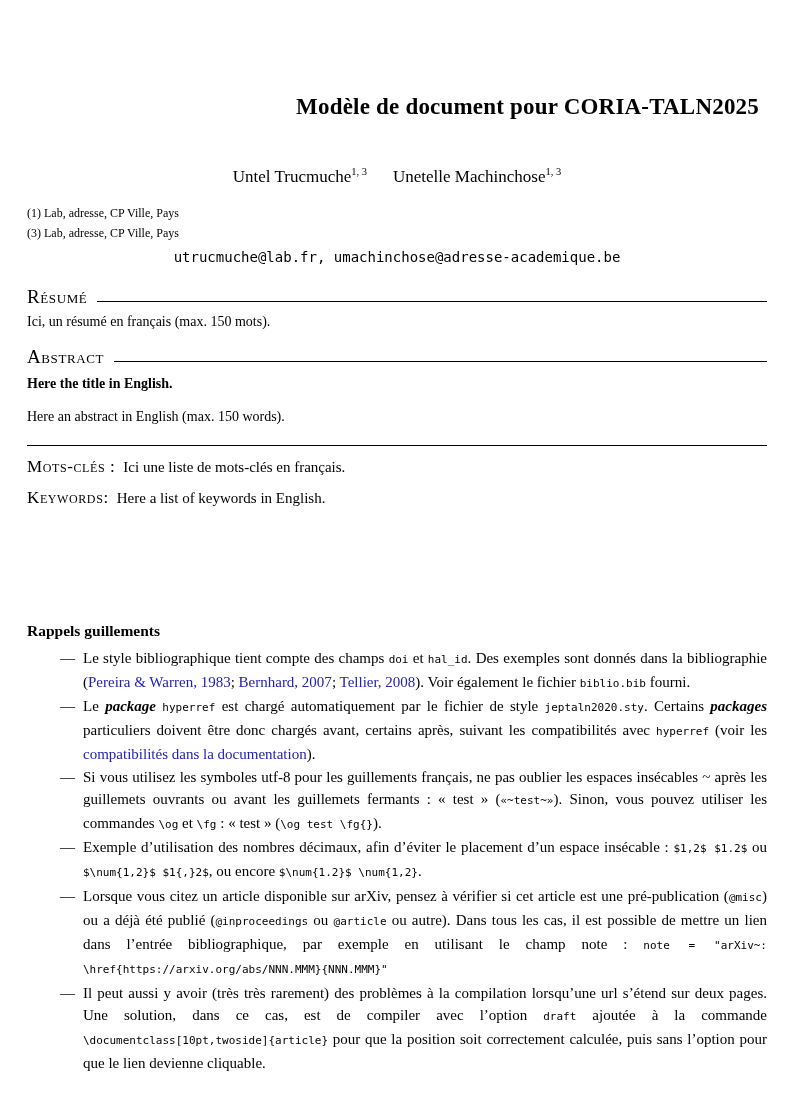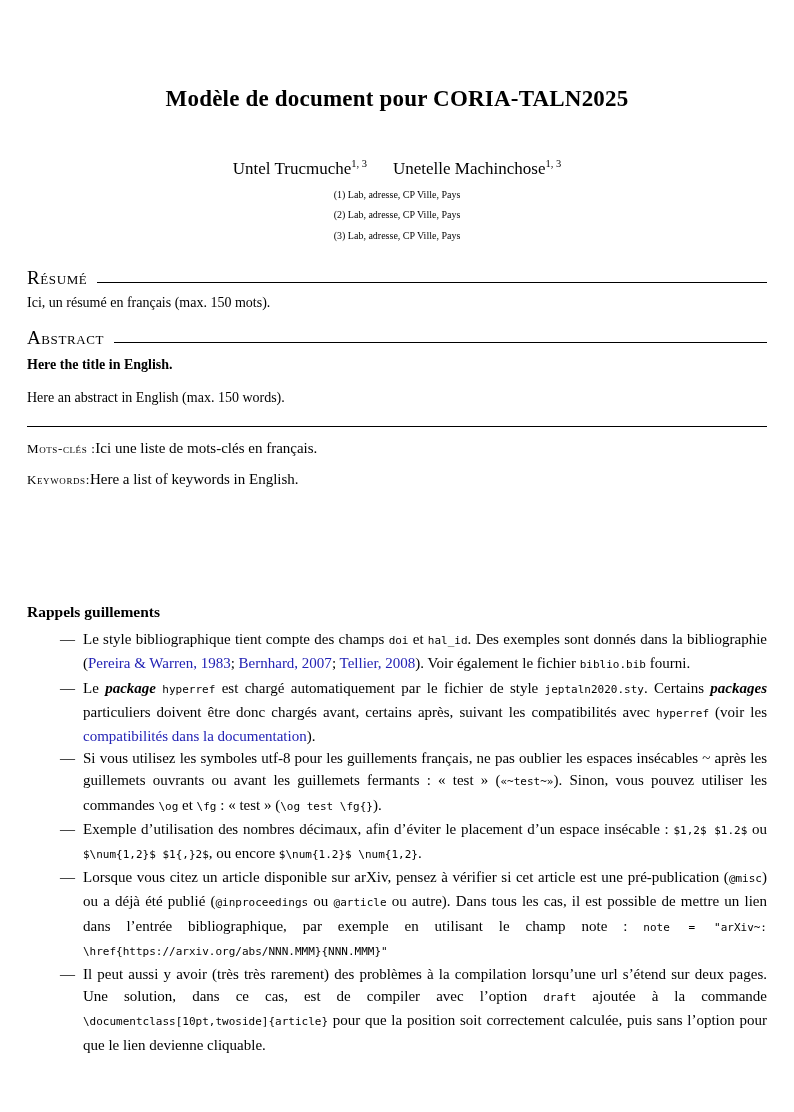--- a/index.html
+++ b/index.html
@@ -7,32 +7,32 @@
   body {
     width: 794px; height: 1112px;
     background: #ffffff;
     color: #000000;
     font-family: "Liberation Serif", serif;
     overflow: hidden;
   }
   .page { padding: 86px 27px 0 27px; }
 
   h1.title {
-    margin: 0;
+    margin: 8px;
     font-size: 23px;
     font-weight: bold;
-    text-align: center;
+    text-align: right;
     letter-spacing: 0.2px;
   }
 
   .authors { margin-top: 46px; text-align: center; font-size: 17px; }
   .authors sup { font-size: 10.5px; }
   .author-gap { display: inline-block; width: 26px; }
 
-  .affiliations { margin-top: 6px; text-align: center; font-size: 10px; line-height: 20.5px; }
+  .affiliations { margin-top: 16px; text-align: left; font-size: 12px; line-height: 20.5px; }
 
   .emails {
     margin-top: 5px;
     text-align: center;
     font-family: "DejaVu Sans Mono", "Liberation Mono", monospace;
     font-size: 14px;
   }
 
   .sect-head { display: flex; align-items: flex-end; }
   .sc-label {
@@ -45,21 +45,21 @@
   .head-rule { flex: 1; border-bottom: 1.5px solid #000; margin: 0 0 4px 10px; }
 
   .resume-section { margin-top: 22px; }
   .abstract-section { margin-top: 16px; }
 
   .body-text { margin: 6px 0 0 0; font-size: 14px; line-height: 19px; }
   .english-title { font-weight: bold; margin-top: 8px; }
   .abstract-text { margin-top: 14px; padding-bottom: 19px; border-bottom: 1.5px solid #000; }
 
   .kw-line { margin: 11px 0 0 0; font-size: 15px; line-height: 20px; }
-  .kw-line .sc-label { font-size: 13px; margin-right: 0; }
+  .kw-line .sc-label { font-size: 17px; margin-right: 8px; }
 
   .rappels { margin-top: 114px; }
   .rappels-heading { margin: 0; font-size: 15.5px; font-weight: bold; }
   .rappels-list { margin-top: 7px; }
 
   .item {
     position: relative;
     padding-left: 56px;
     text-align: justify;
     font-size: 15px;
@@ -78,24 +78,24 @@
 <body>
 
 <div class="page">
 
   <h1 class="title">Modèle de document pour CORIA-TALN2025</h1>
 
   <div class="authors"><span><span>Untel Trucmuche</span><sup>1, 3</sup></span><span class="author-gap"></span><span><span>Unetelle Machinchose</span><sup>1, 3</sup></span></div>
 
   <div class="affiliations">
     <div>(1) Lab, adresse, CP Ville, Pays</div>
-    <div>(2) Lab, adresse, CP Ville, Pays</div>
     <div>(3) Lab, adresse, CP Ville, Pays</div>
   </div>
 
+  <div class="emails">utrucmuche@lab.fr, umachinchose@adresse-academique.be</div>
 
   <section class="resume-section">
     <div class="sect-head">
       <span class="sc-label">Résumé</span>
       <span class="head-rule"></span>
     </div>
     <p class="body-text">Ici, un résumé en français (max. 150 mots).</p>
   </section>
 
   <section class="abstract-section">

